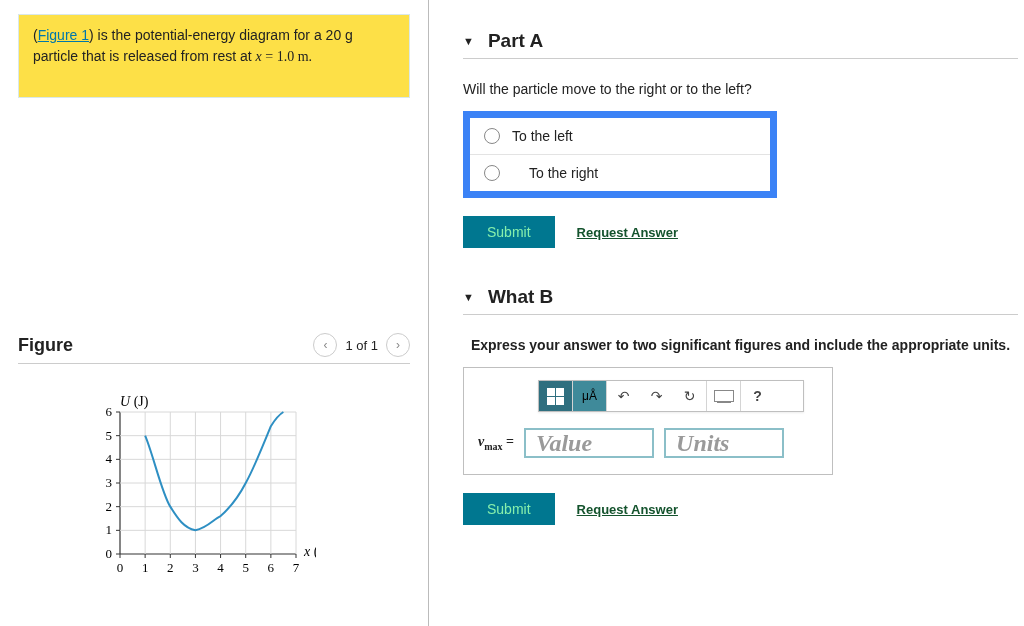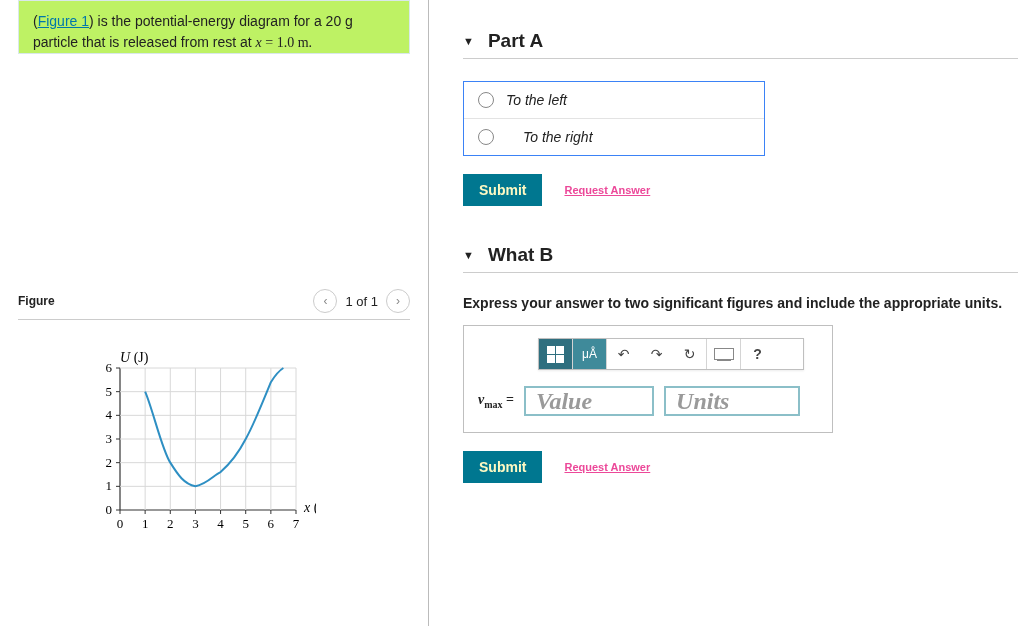--- a/index.html
+++ b/index.html
@@ -27,44 +27,44 @@
     height: 100%;
   }
   .col-right {
     flex: 1;
     box-sizing: border-box;
     padding: 0 0 0 34px;
   }
 
   
   .problem-statement {
-    background: #bef264;
+    background: #fde047;
     border: 1px solid #d9e8ea;
-    padding: 10px 14px 0 14px;
-    margin-top: 0;
+    padding: 10px 14px 30px 14px;
+    margin-top: 14px;
     line-height: 1.5;
   }
   .problem-statement a {
     color: #0077aa;
     text-decoration: underline;
   }
   .math-var { font-style: italic; font-family: "Times New Roman", serif; }
   .rm { font-family: "Times New Roman", serif; font-style: normal; }
 
   .figure-header {
     display: flex;
     align-items: center;
     justify-content: space-between;
     margin-top: 235px;
     padding-bottom: 6px;
     border-bottom: 1px solid #ccc;
   }
   .figure-title {
     font-weight: bold;
-    font-size: 12px;
+    font-size: 18px;
   }
   .figure-nav {
     display: flex;
     align-items: center;
     gap: 8px;
     font-size: 13px;
   }
   .nav-btn {
     width: 22px;
     height: 22px;
@@ -110,27 +110,27 @@
     padding-top: 22px;
     padding-left: 0;
     width: 555px;
   }
   .question {
     margin-bottom: 14px;
   }
   .instruction {
     font-weight: bold;
     margin-bottom: 14px;
+    text-align: center;
   }
 
   
   .options-box {
-    border: 1px solid #3b82f6;
+    border: 7px solid #3b82f6;
     width: 300px;
-    font-style: italic;
   }
   .option {
     display: flex;
     align-items: center;
     gap: 12px;
     padding: 10px 14px;
   }
   .option + .option {
     border-top: 1px solid #e3e3e3;
     gap: 29px;
@@ -144,31 +144,31 @@
   }
 
   .actions {
     display: flex;
     align-items: center;
     gap: 22px;
     margin-top: 18px;
   }
   .btn-submit {
     background: #007790;
-    color: #fef9c3;
+    color: #86efac;
     border: none;
-    padding: 8px 16px;
+    padding: 8px 24px;
     font-size: 14px;
-    font-weight: 700;
+    font-weight: 400;
     cursor: pointer;
   }
   .link-request {
-    color: #ec4899;
-    font-weight: bold;
-    font-size: 11px;
+    color: #14532d;
+    font-weight: bold;
+    font-size: 13px;
     text-decoration: underline;
     cursor: pointer;
   }
 
   
   .editor-frame {
     border: 1px solid #bfbfbf;
     width: 370px;
     padding: 12px 14px 16px 14px;
     box-sizing: border-box;
@@ -191,21 +191,21 @@
     font-size: 14px;
     color: #444;
     cursor: pointer;
   }
   .tool.active {
     background: #2f6f7f;
     color: #fff;
   }
   .tool.active2 {
     background: #3f8a9a;
-    color: #ffffff;
+    color: #000000;
   }
   .tool.sep {
     border-left: 1px solid #d4d4d4;
   }
   .tool .templates {
     display: grid;
     grid-template-columns: repeat(2, 8px);
     grid-template-rows: repeat(2, 8px);
     gap: 1px;
   }
@@ -251,21 +251,21 @@
     font-family: "Times New Roman", serif;
     font-style: italic;
     color: #9a9a9a;
     font-size: 24px;
     padding: 0 10px;
     display: flex;
     align-items: center;
     box-sizing: border-box;
   }
   .value-input { width: 130px; }
-  .units-input { width: 136px; text-align: center; }
+  .units-input { width: 120px; text-align: center; }
 </style>
 </head>
 <body>
 
 <div class="page">
 
   <div class="col-left">
     <div class="problem-statement">
       <span>(</span><a href="#">Figure 1</a><span>) is the potential-energy diagram for a 20 g particle that is released from rest at </span><span class="math-var">x</span><span class="rm"> = 1.0 m.</span>
     </div>
@@ -358,20 +358,21 @@
   <div class="divider"></div>
 
   <div class="col-right">
 
     <div class="part">
       <div class="part-heading">
         <span class="caret">▼</span>
         <span class="title">Part A</span>
       </div>
       <div class="part-body">
+        <div class="question">Will the particle move to the right or to the left?</div>
 
         <div class="options-box">
           <div class="option">
             <span class="radio"></span>
             <span>To the left</span>
           </div>
           <div class="option">
             <span class="radio"></span>
             <span>To the right</span>
           </div>

